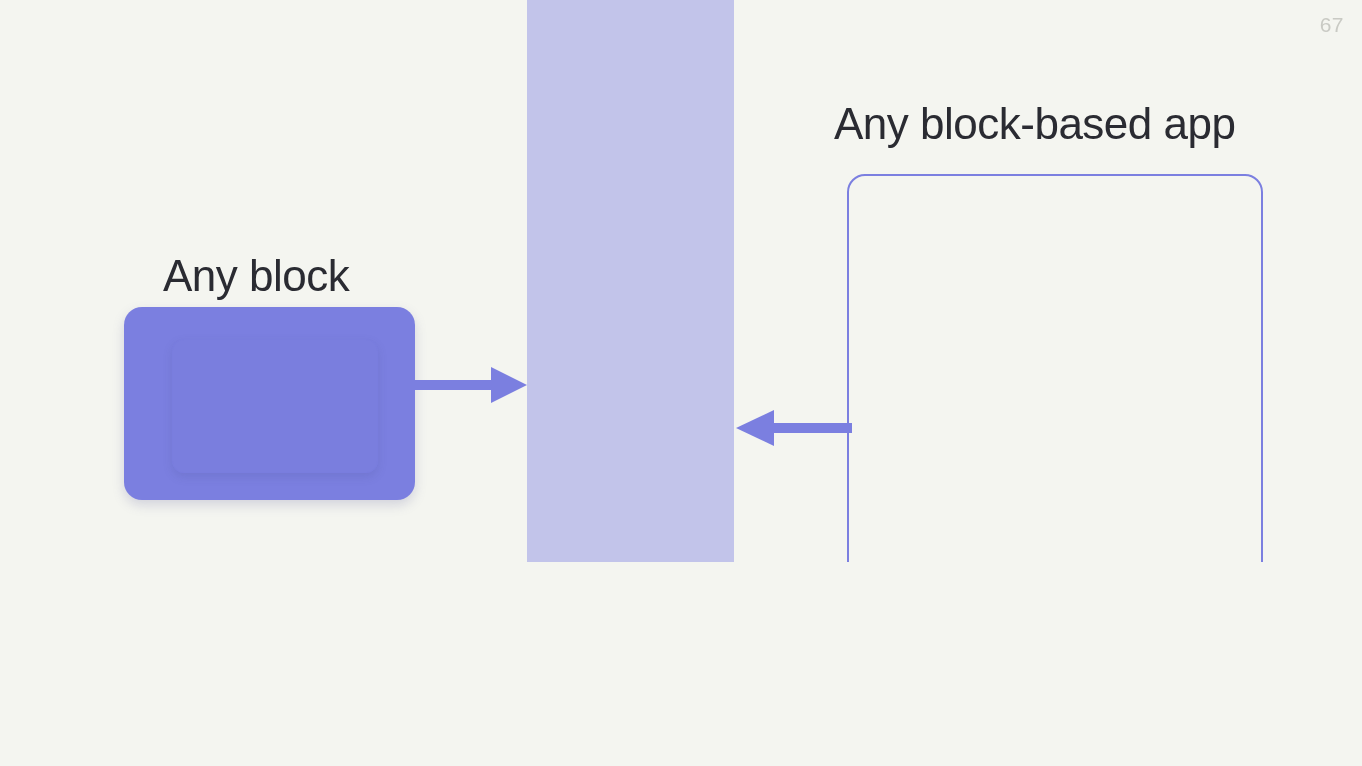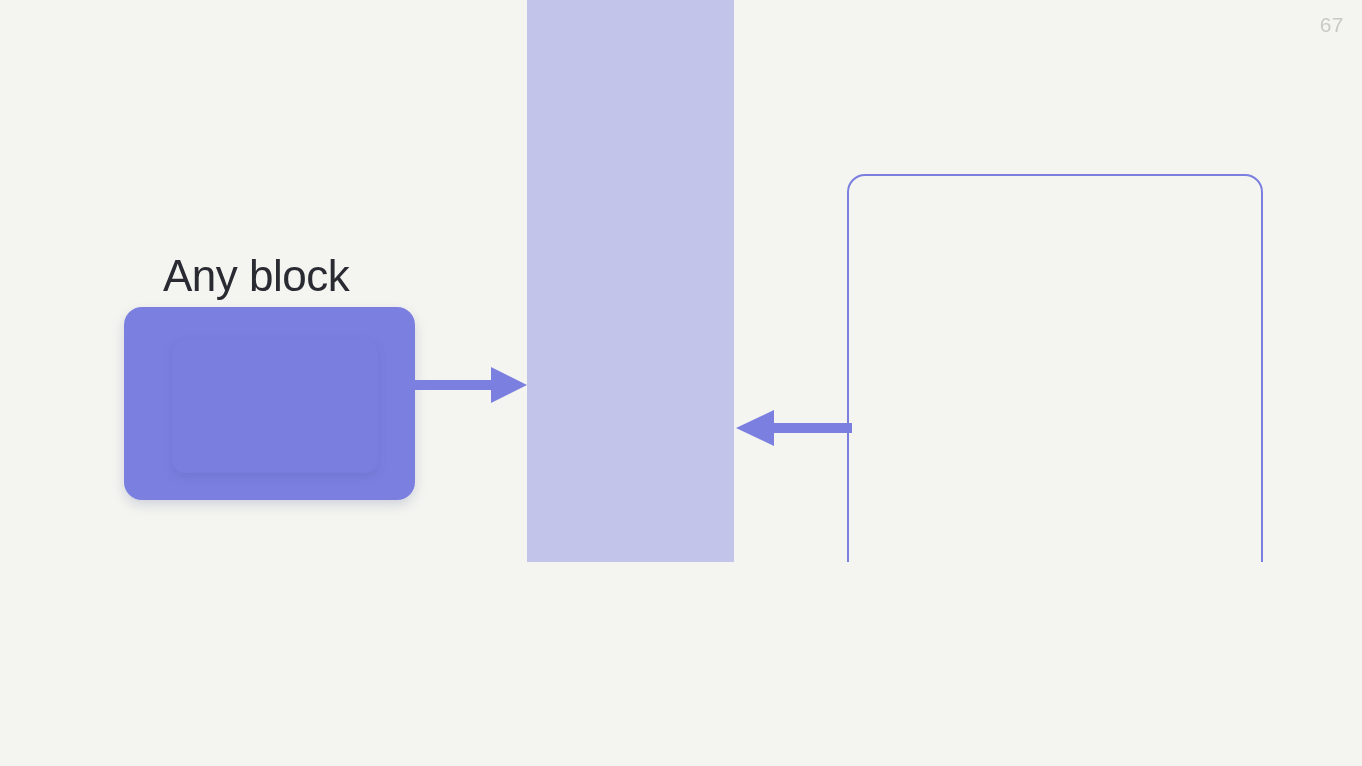--- a/index.html
+++ b/index.html
@@ -137,20 +137,21 @@
     <div class="block-inner"></div>
   </div>
 
   <div class="arrow arrow-right">
     <svg width="118" height="46" viewBox="0 0 118 46" xmlns="http://www.w3.org/2000/svg">
       <rect x="0" y="18" width="88" height="10" fill="#7b7fe0"></rect>
       <polygon points="78,5 114,23 78,41" fill="#7b7fe0"></polygon>
     </svg>
   </div>
 
+  <div class="heading heading-right">Any block-based app</div>
 
   <div class="arrow arrow-left">
     <svg width="122" height="46" viewBox="0 0 122 46" xmlns="http://www.w3.org/2000/svg">
       <rect x="34" y="18" width="88" height="10" fill="#7b7fe0"></rect>
       <polygon points="44,5 6,23 44,41" fill="#7b7fe0"></polygon>
     </svg>
   </div>
 
   <div class="app-frame"></div>
 

